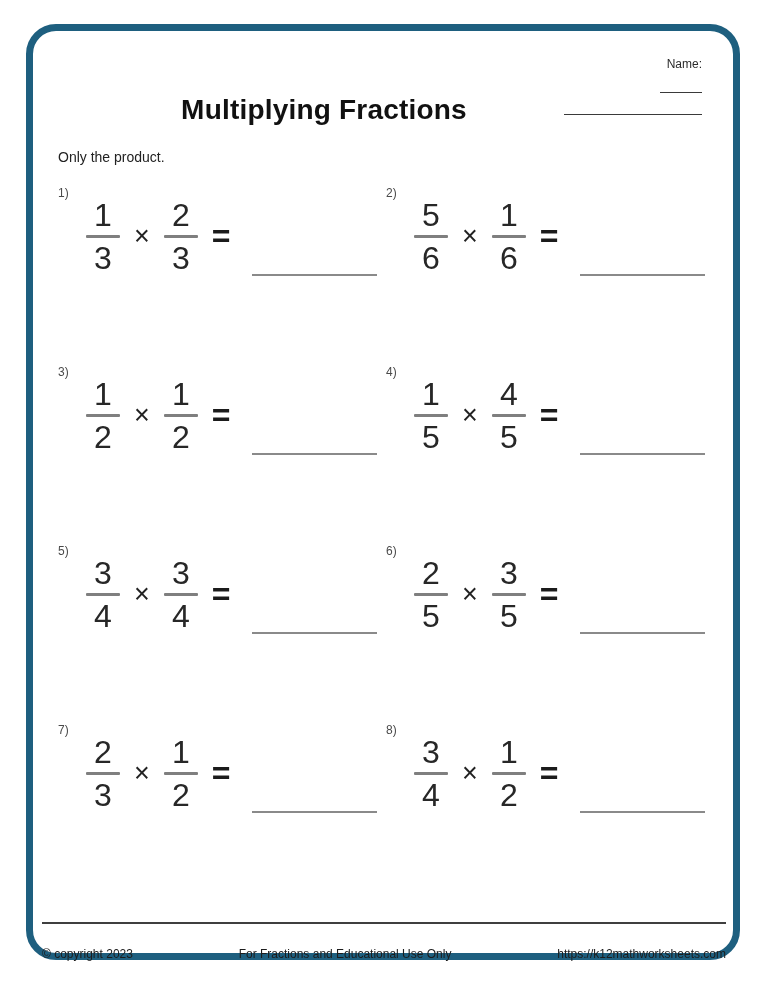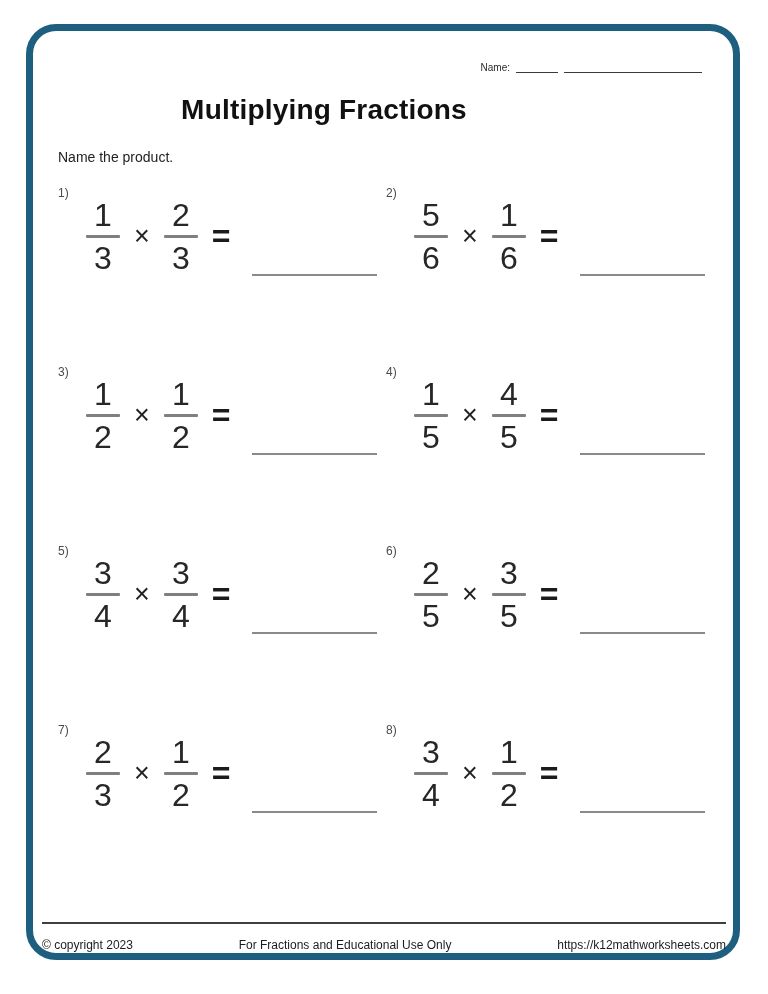--- a/index.html
+++ b/index.html
@@ -14,23 +14,24 @@
   .frame {
     position:absolute; left:26px; top:24px;
     width:714px; height:936px;
     border:7px solid #1e5f7f;
     border-radius:30px;
     box-sizing:border-box;
     background:#ffffff;
   }
   .name-row {
     position:absolute; top:57px; right:66px;
-    font-size:10px;
+    font-size:12px;
     display:flex; align-items:flex-end; gap:6px;
     color:#2a2a2a;
+    flex-direction:column;
   }
   .name-line { display:inline-block; height:15px; border-bottom:1.5px solid #3a3a3a; }
   .name-line.seg1 { width:42px; }
   .name-line.seg2 { width:138px; }
   .title {
     position:absolute; top:94px; left:0; width:648px;
     text-align:center;
     font-size:28px; font-weight:700; letter-spacing:0.2px;
     color:#111111;
   }
@@ -61,40 +62,40 @@
   .eqs { font-size:32px; font-weight:700; margin-left:14px; color:#1b1b1b; }
   .answer-line {
     width:125px; height:0;
     border-bottom:2px solid #8a8a8a;
     align-self:flex-end;
     margin-left:22px; margin-bottom:10px;
   }
   .footer {
     position:absolute; left:42px; top:922px; width:684px;
     border-top:2px solid #3f3f3f;
-    padding-top:14px;
+    padding-top:23px;
     display:flex; justify-content:space-between;
     font-size:12px; color:#1c1c1c;
     box-sizing:border-box;
   }
 </style>
 </head>
 <body>
 
 <div class="frame"></div>
 
 <div class="name-row">
   <span>Name:</span>
   <span class="name-line seg1"></span>
   <span class="name-line seg2"></span>
 </div>
 
 <div class="title">Multiplying Fractions</div>
 
-<div class="instruction">Name the product.</div>
+<div class="instruction">Only the product.</div>
 
 <div class="problems">
 
   <div class="problem">
     <span class="pnum">1)</span>
     <span class="frac">
       <span class="fnum">1</span>
       <span class="fbar"></span>
       <span class="fden">3</span>
     </span>

